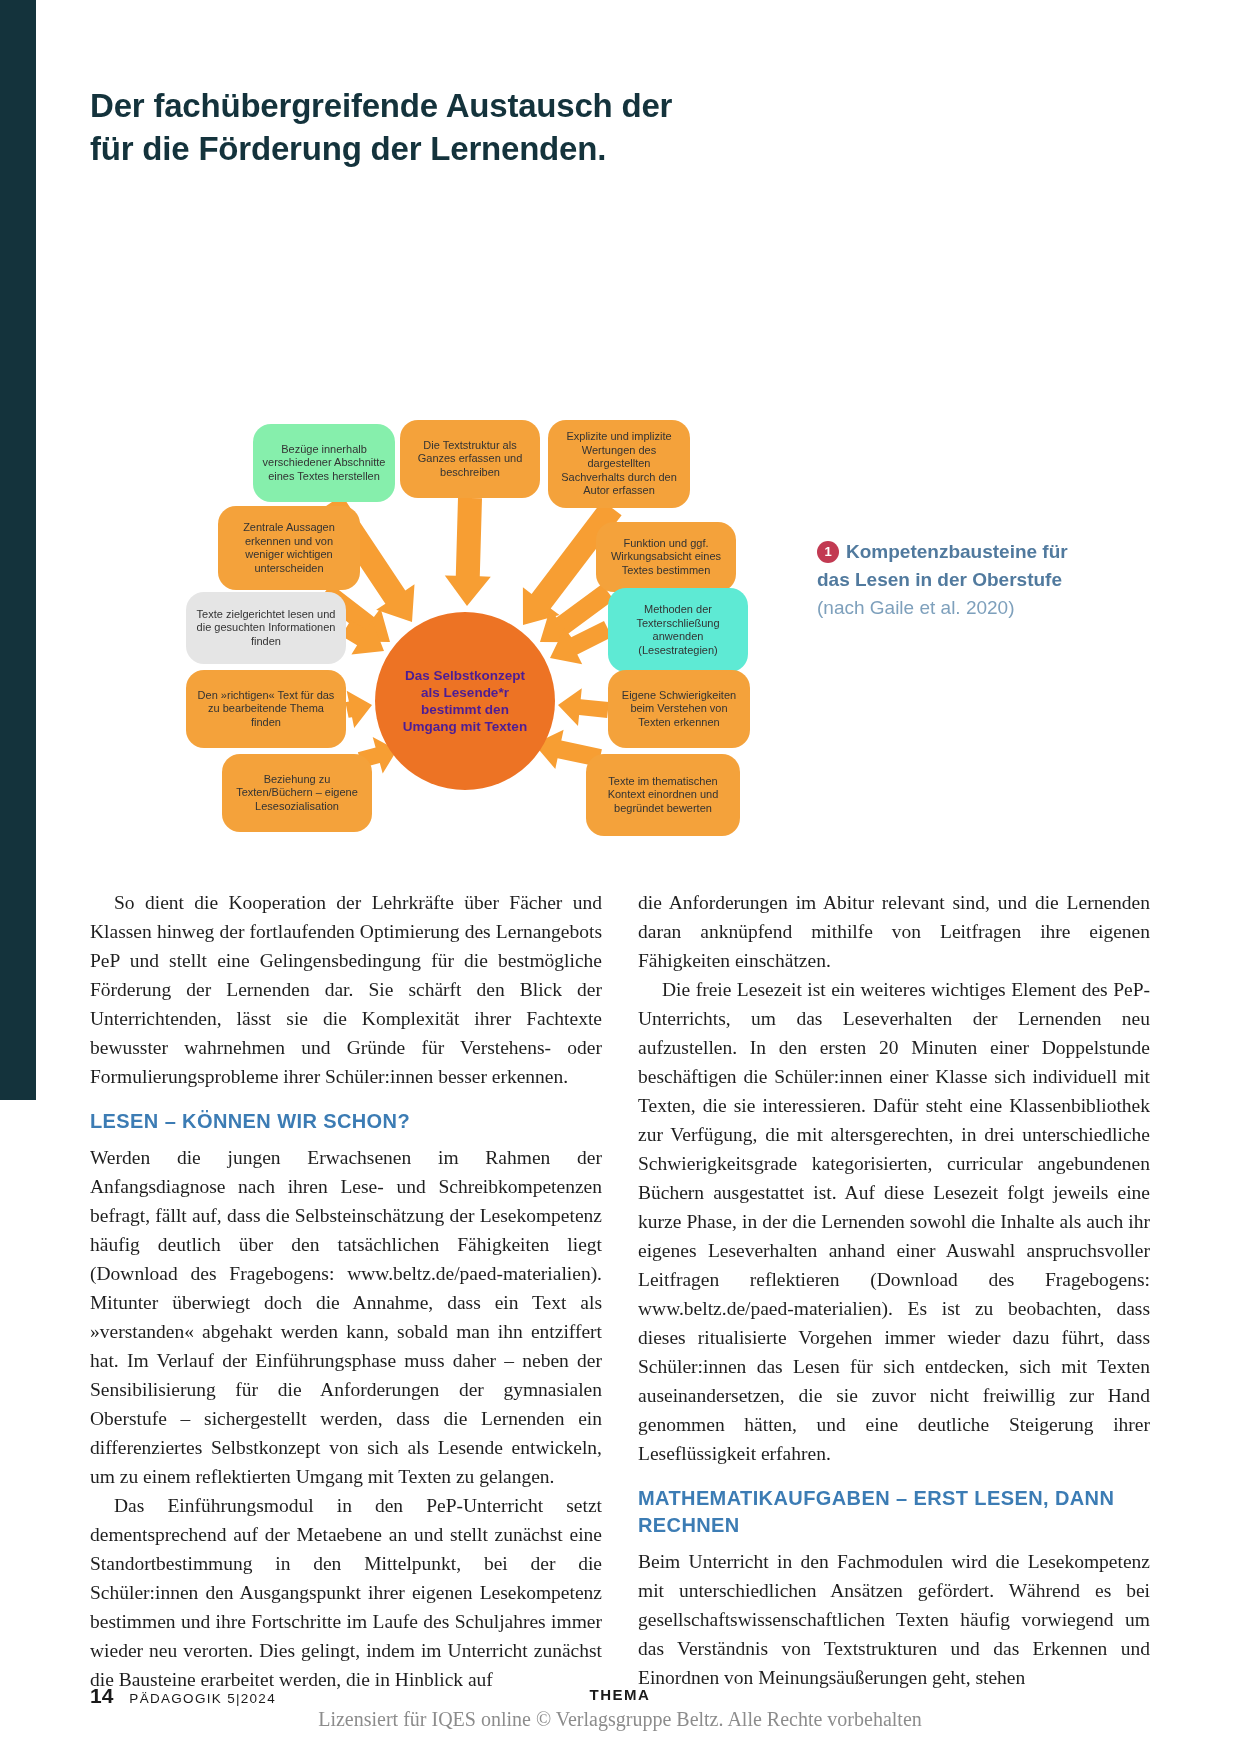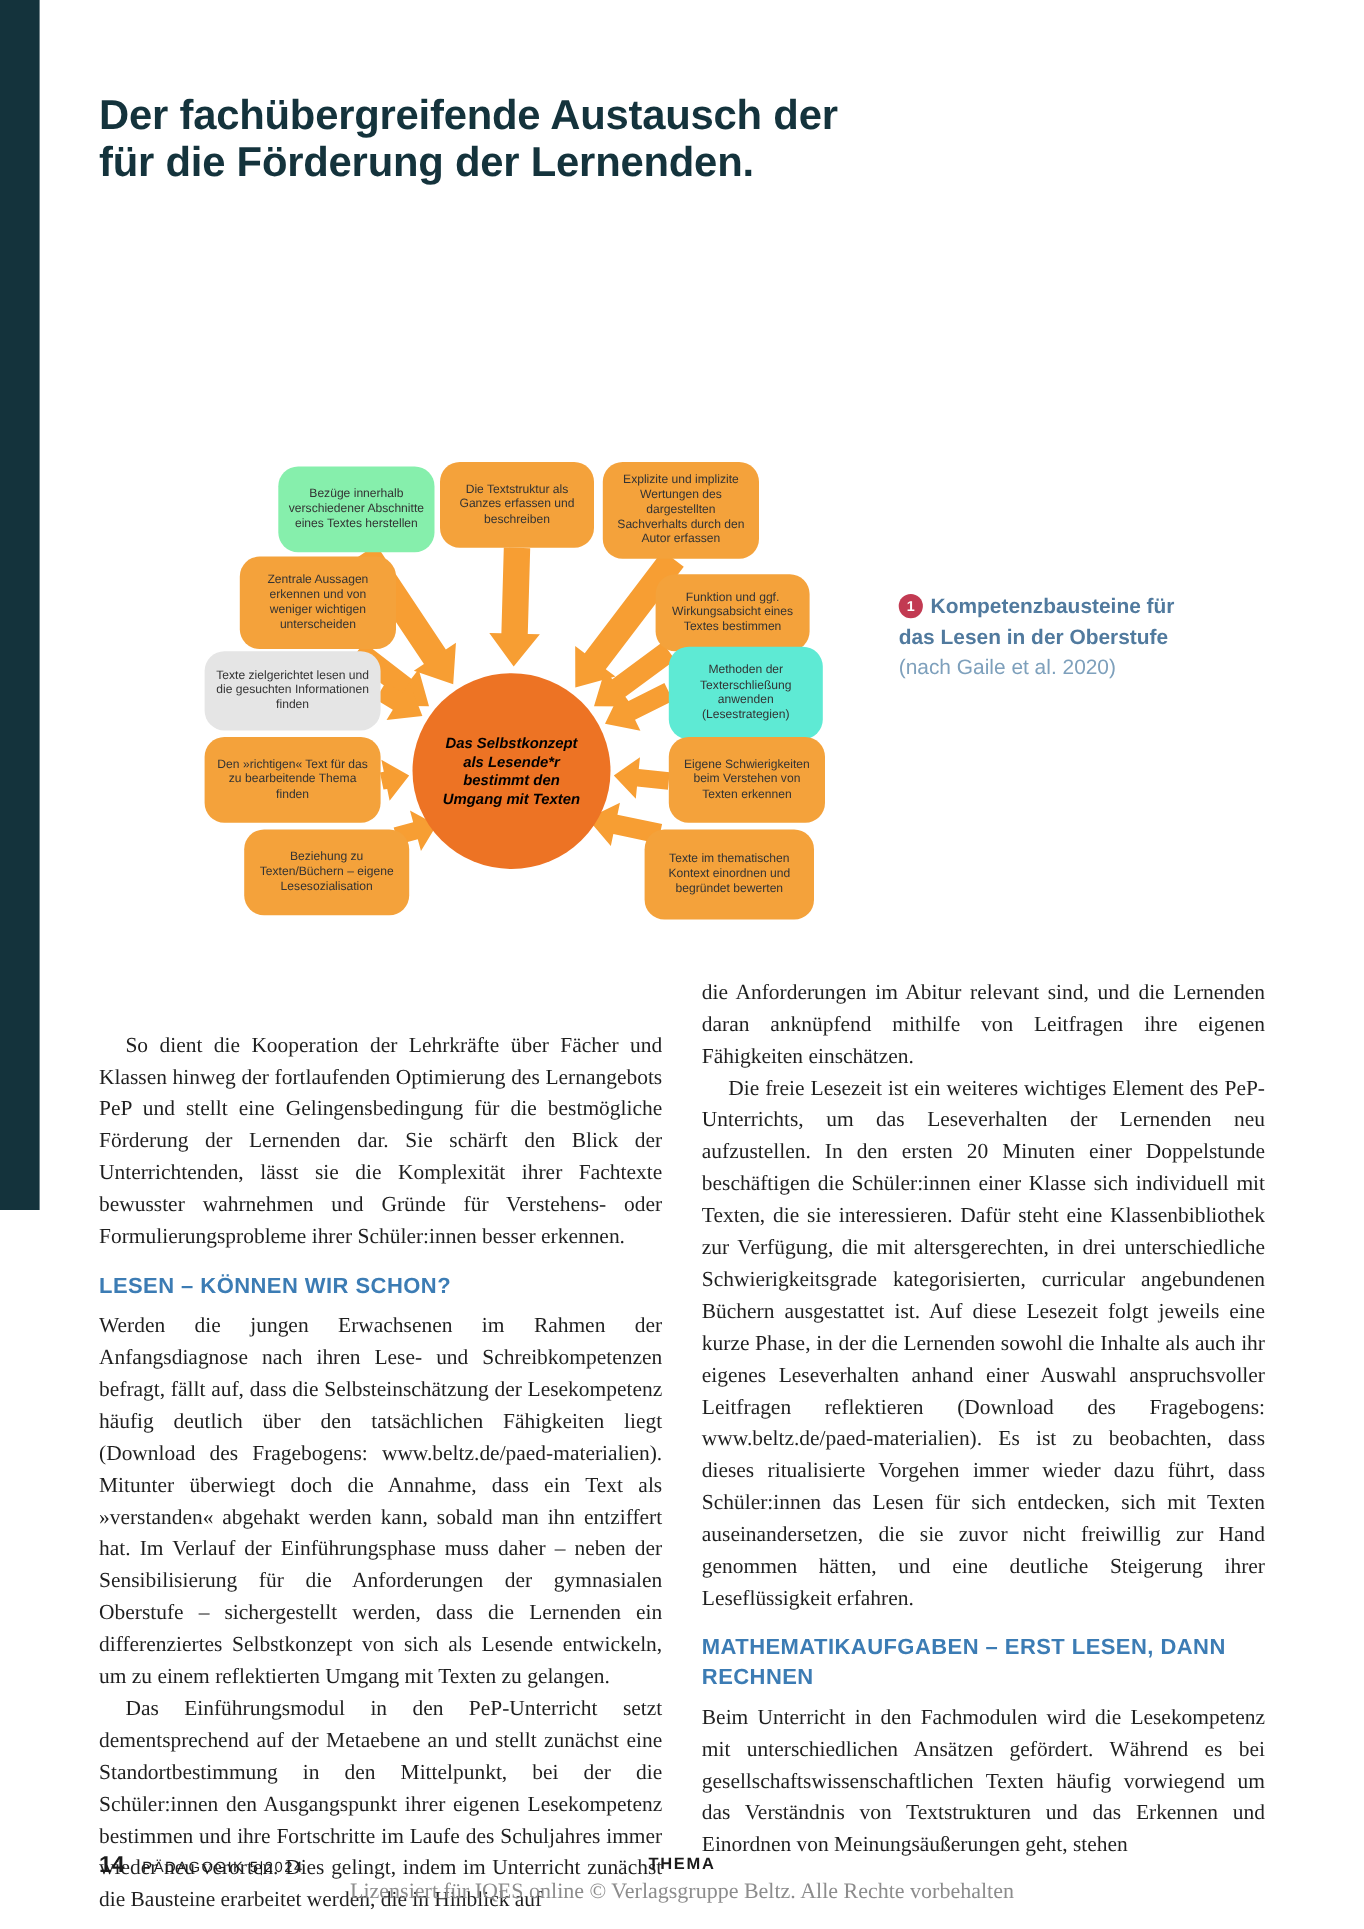--- a/index.html
+++ b/index.html
@@ -21,21 +21,21 @@
     background: #14333C;
   }
 
   
   .headline {
     position: absolute;
     left: 90px; top: 84px;
     width: 720px;
     font-family: "Liberation Sans", sans-serif;
     font-weight: 700;
-    font-size: 38px;
+    font-size: 33px;
     line-height: 43px;
     color: #14333C;
     letter-spacing: -0.2px;
   }
 
   
   .diagram {
     position: absolute;
     left: 160px; top: 402px;
     width: 640px; height: 455px;
@@ -74,24 +74,23 @@
     border-radius: 50%;
     background: #ED7324;
     display: flex;
     align-items: center;
     justify-content: center;
     text-align: center;
     font-family: "Liberation Sans", sans-serif;
     font-weight: 700;
     font-size: 13.5px;
     line-height: 17px;
-    color: #000000;
+    color: #4c1d95;
     padding: 0 20px;
     box-sizing: border-box;
-    font-style: italic;
   }
 
   
   .fig-caption {
     position: absolute;
     left: 817px; top: 538px;
     width: 252px;
     font-family: "Liberation Sans", sans-serif;
     font-size: 19px;
     line-height: 28px;
@@ -116,21 +115,21 @@
   .col {
     position: absolute;
     top: 888px;
     width: 512px;
     font-size: 19.5px;
     line-height: 29px;
     text-align: justify;
     hyphens: auto;
     -webkit-hyphens: auto;
   }
-  .col-left  { left: 90px; margin-top: 48px; }
+  .col-left  { left: 90px; }
   .col-right { left: 638px; }
   .col p { margin: 0; }
   .col p.indent { text-indent: 24px; }
   .sec-head {
     font-family: "Liberation Sans", sans-serif;
     font-weight: 700;
     font-size: 20px;
     line-height: 27px;
     letter-spacing: 0.4px;
     color: #3C7CB4;

